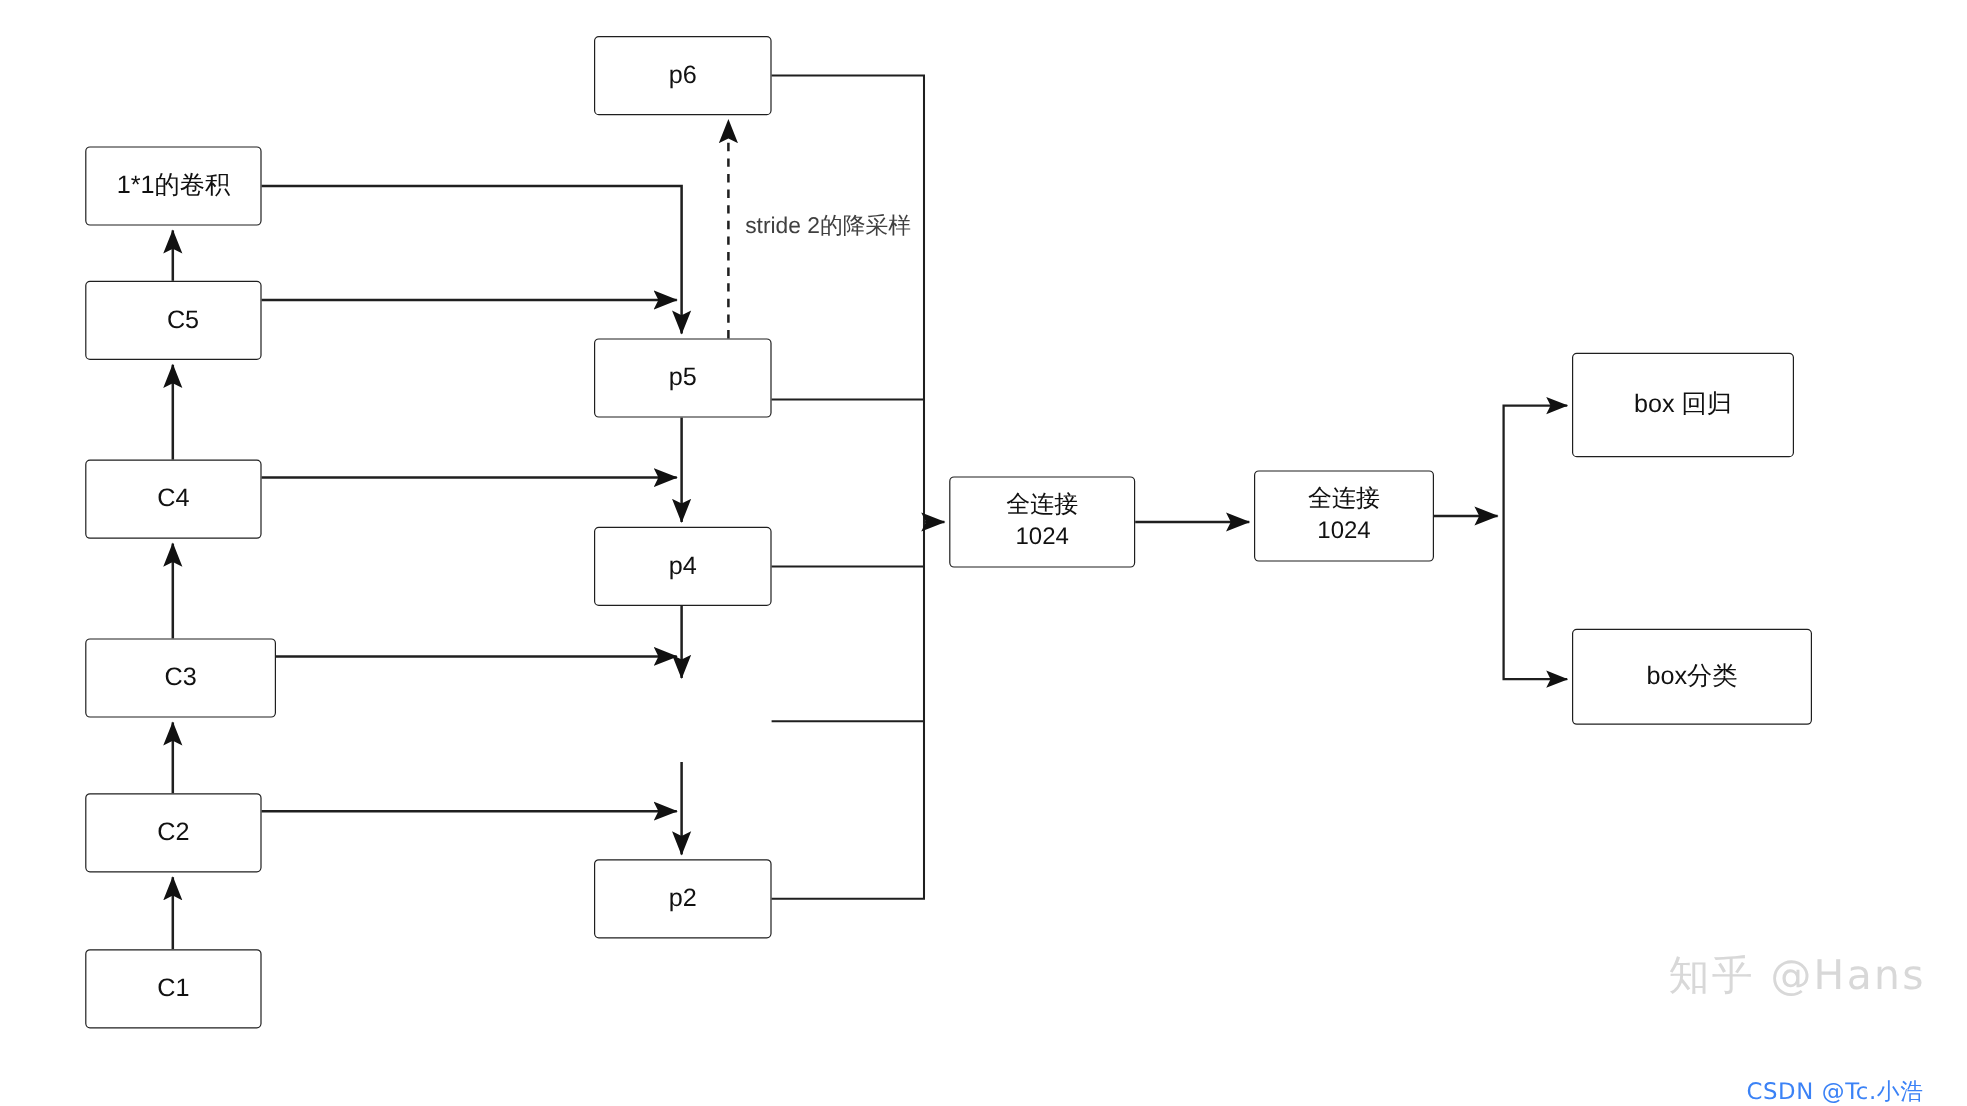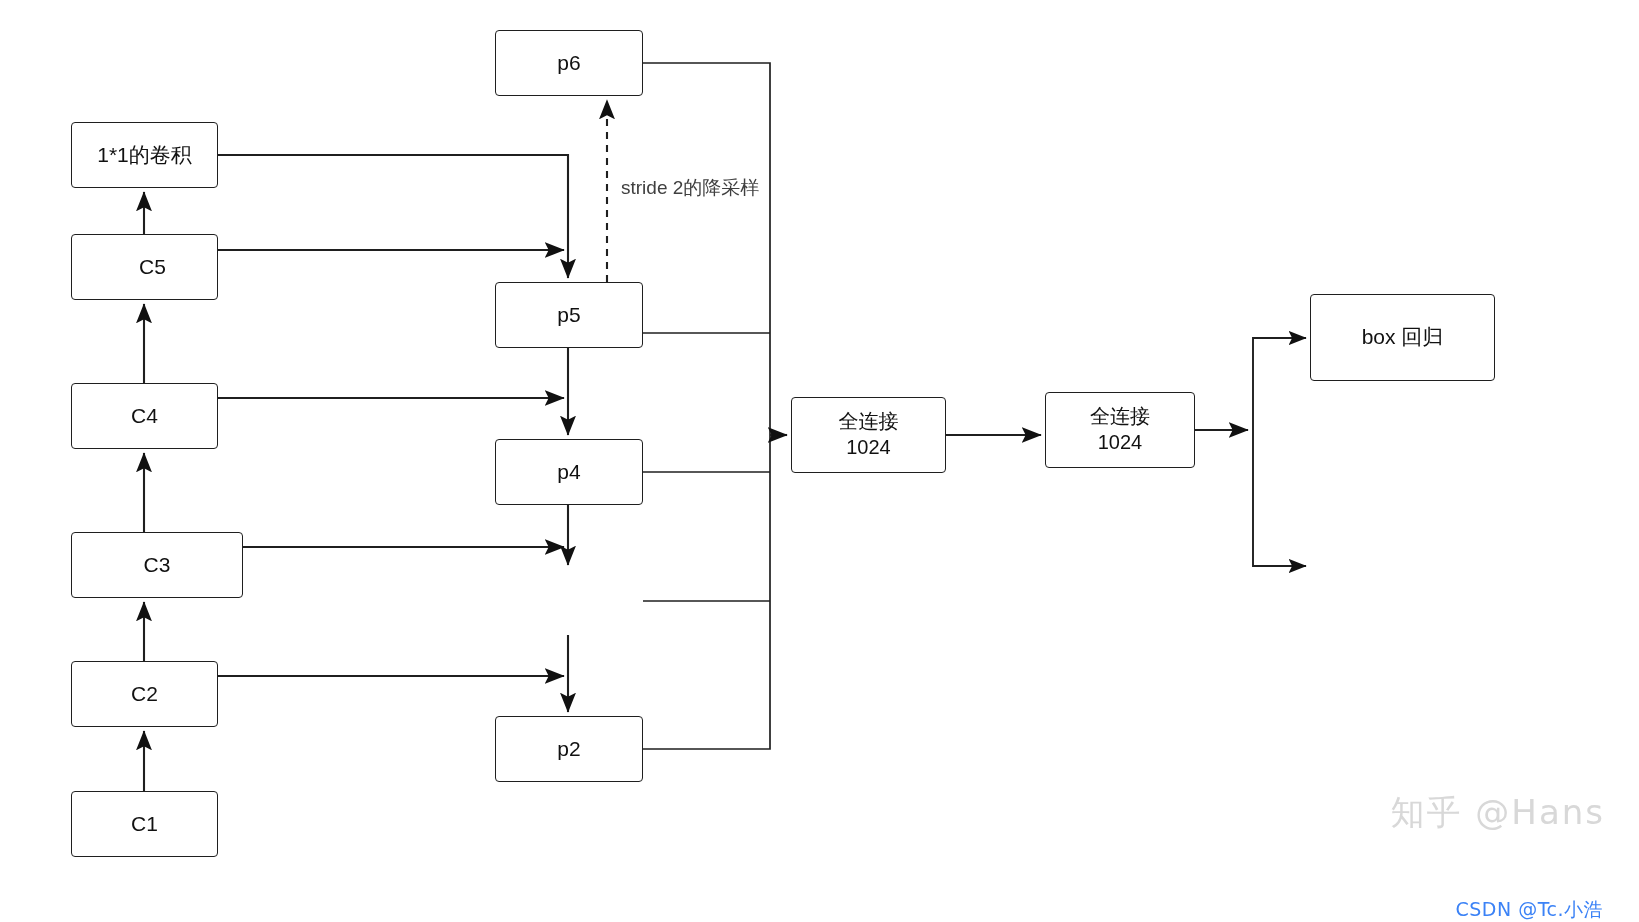--- a/index.html
+++ b/index.html
@@ -133,21 +133,21 @@
       <path d="M1253,430 L1253,566 L1306,566" marker-end="url(#ah)"></path>
     </g>
   </svg>
 
   <div class="node" style="left:71px;top:791px;width:147px;height:66px;">
     <span>C1</span>
   </div>
   <div class="node" style="left:71px;top:661px;width:147px;height:66px;">
     <span>C2</span>
   </div>
-  <div class="node" style="left:71px;top:532px;width:172px;height:66px;align-items:center;">
+  <div class="node" style="left:71px;top:532px;width:159px;height:66px;align-items:center;">
     <span>C3</span>
   </div>
   <div class="node" style="left:71px;top:383px;width:147px;height:66px;">
     <span>C4</span>
   </div>
   <div class="node" style="left:71px;top:234px;width:147px;height:66px;padding-left:16px;">
     <span>C5</span>
   </div>
   <div class="node" style="left:71px;top:122px;width:147px;height:66px;">
     <span>1*1的卷积</span>
@@ -171,19 +171,22 @@
 1024</span>
   </div>
   <div class="node two-line" style="left:1045px;top:392px;width:150px;height:76px;">
     <span>全连接
 1024</span>
   </div>
 
   <div class="node" style="left:1310px;top:294px;width:185px;height:87px;">
     <span>box 回归</span>
   </div>
+  <div class="node" style="left:1310px;top:524px;width:200px;height:80px;">
+    <span>box分类</span>
+  </div>
 
   <div class="edge-label" style="left:621px;top:175px;">stride 2的降采样</div>
 
   <div class="wm-zhihu">知乎 @Hans</div>
   <div class="wm-csdn">CSDN @Tc.小浩</div>
 
 </div>
 
 </body></html>

